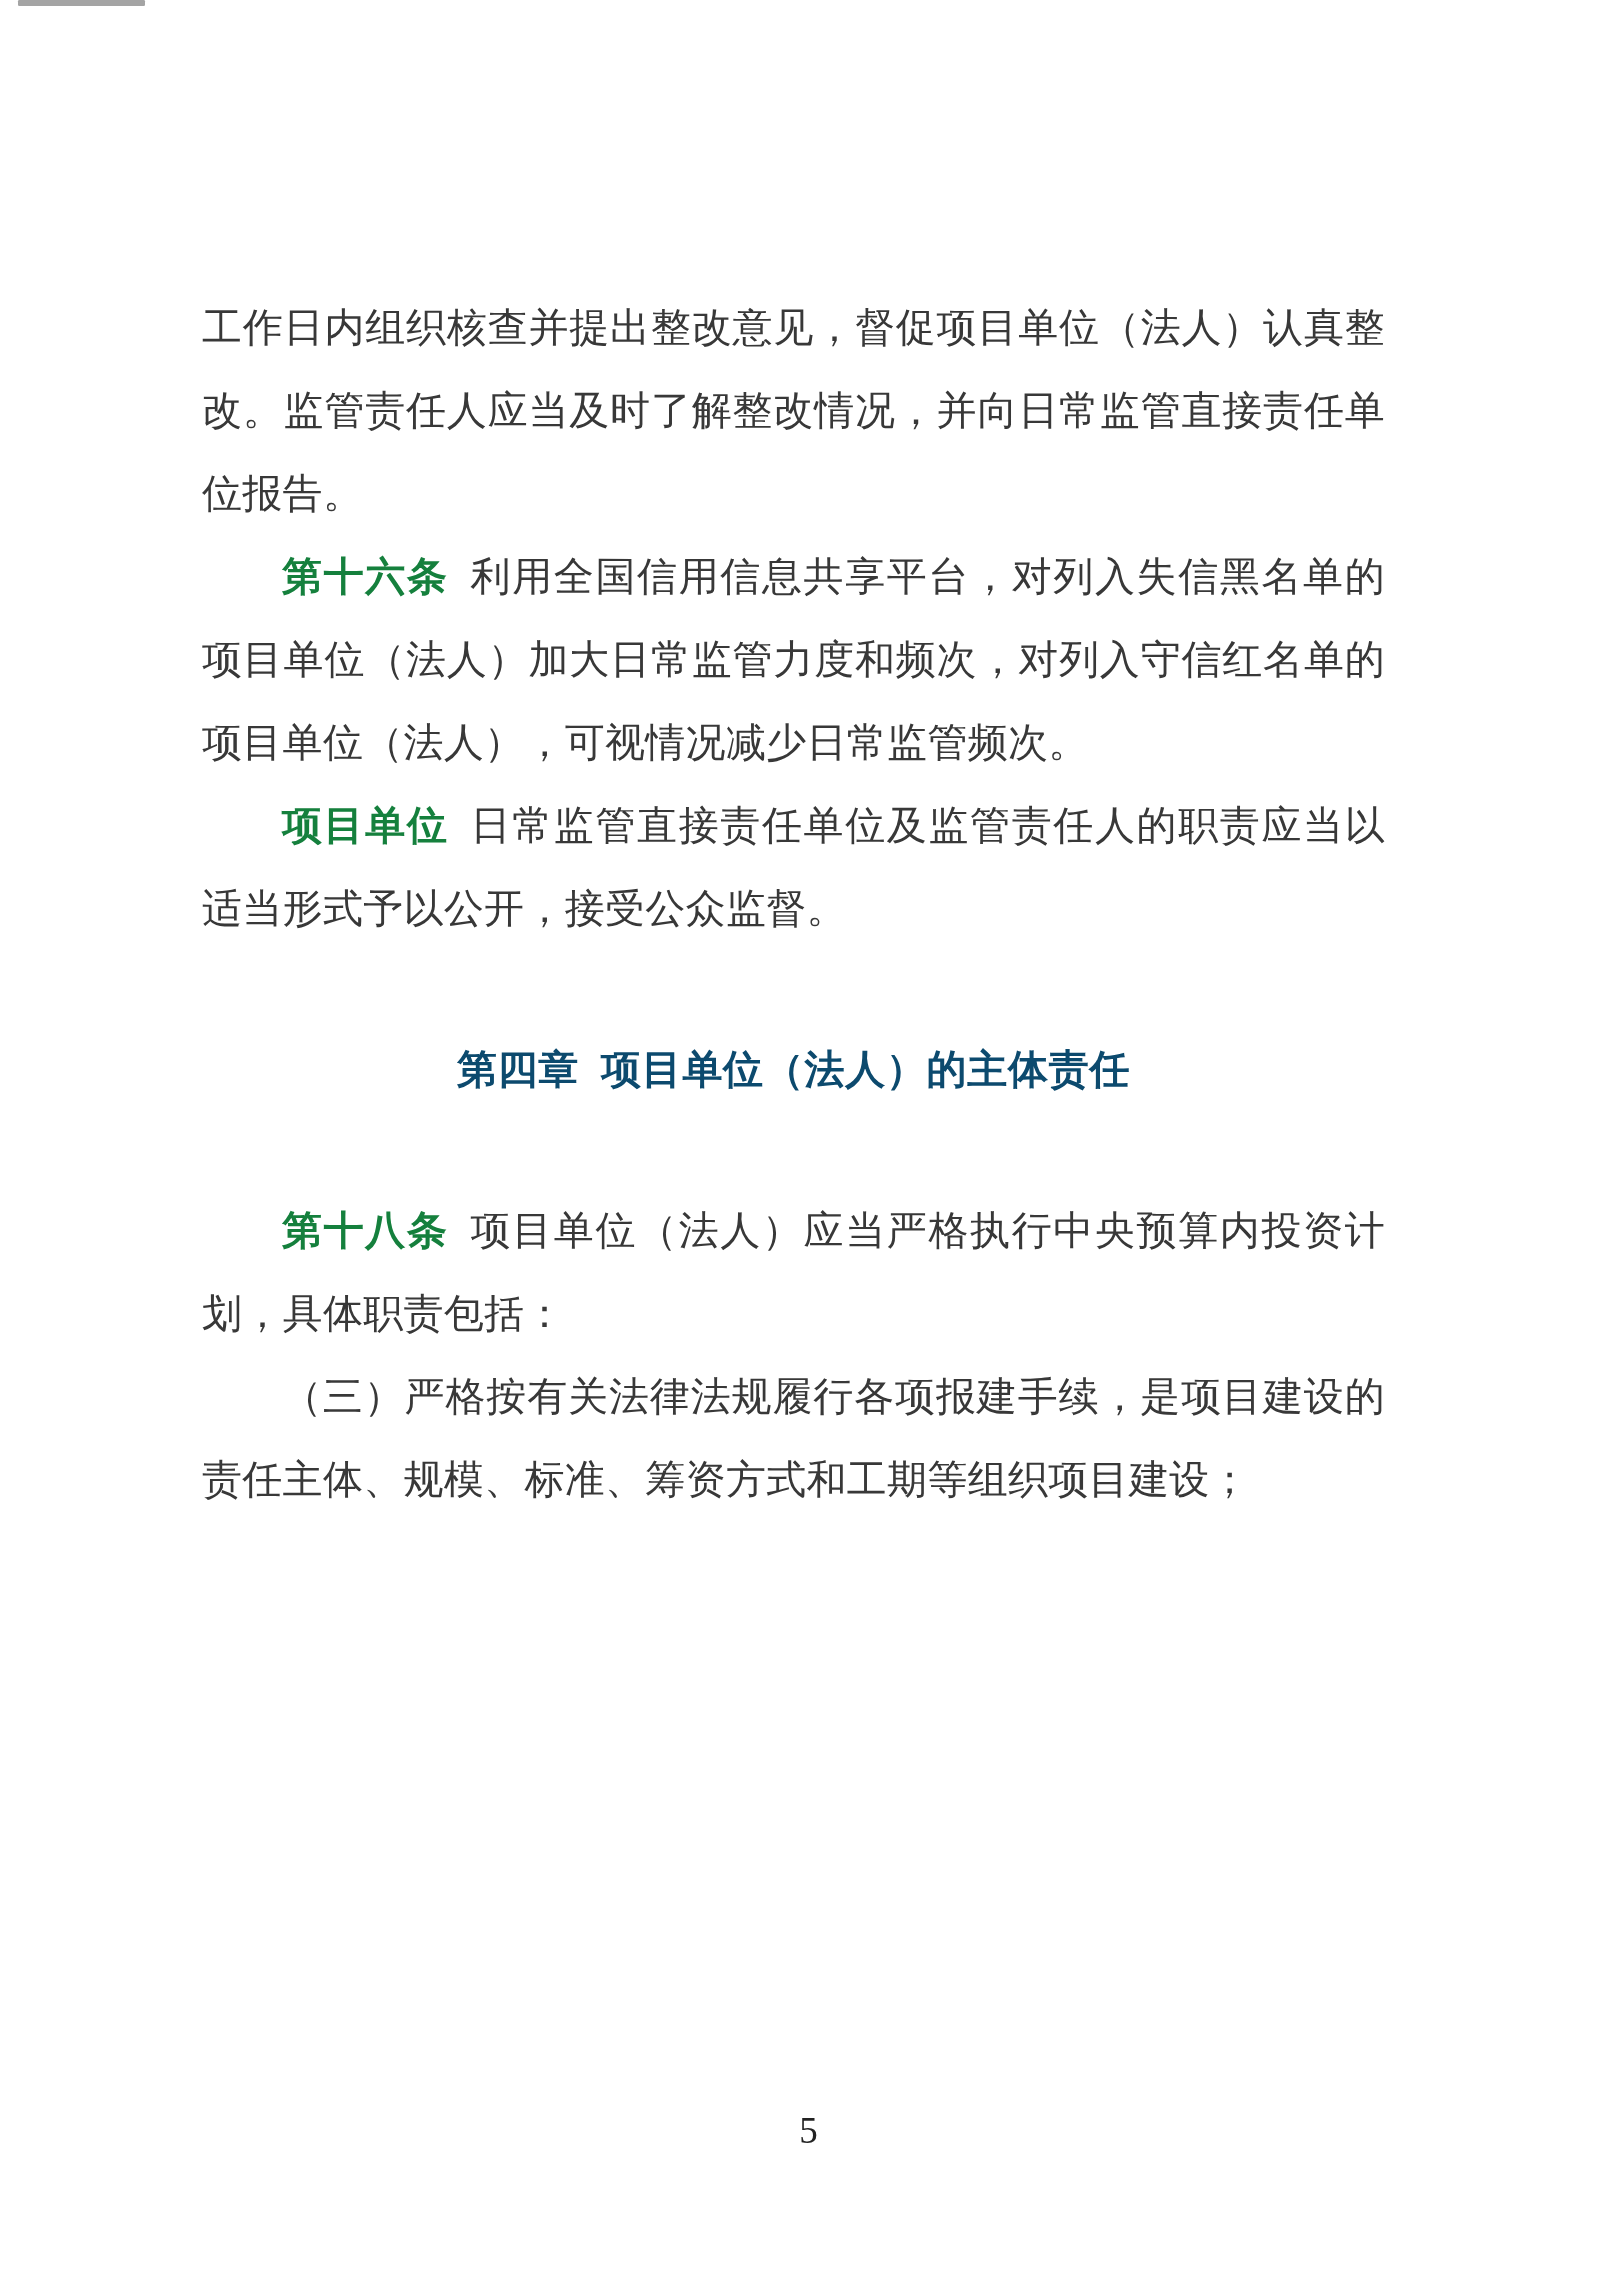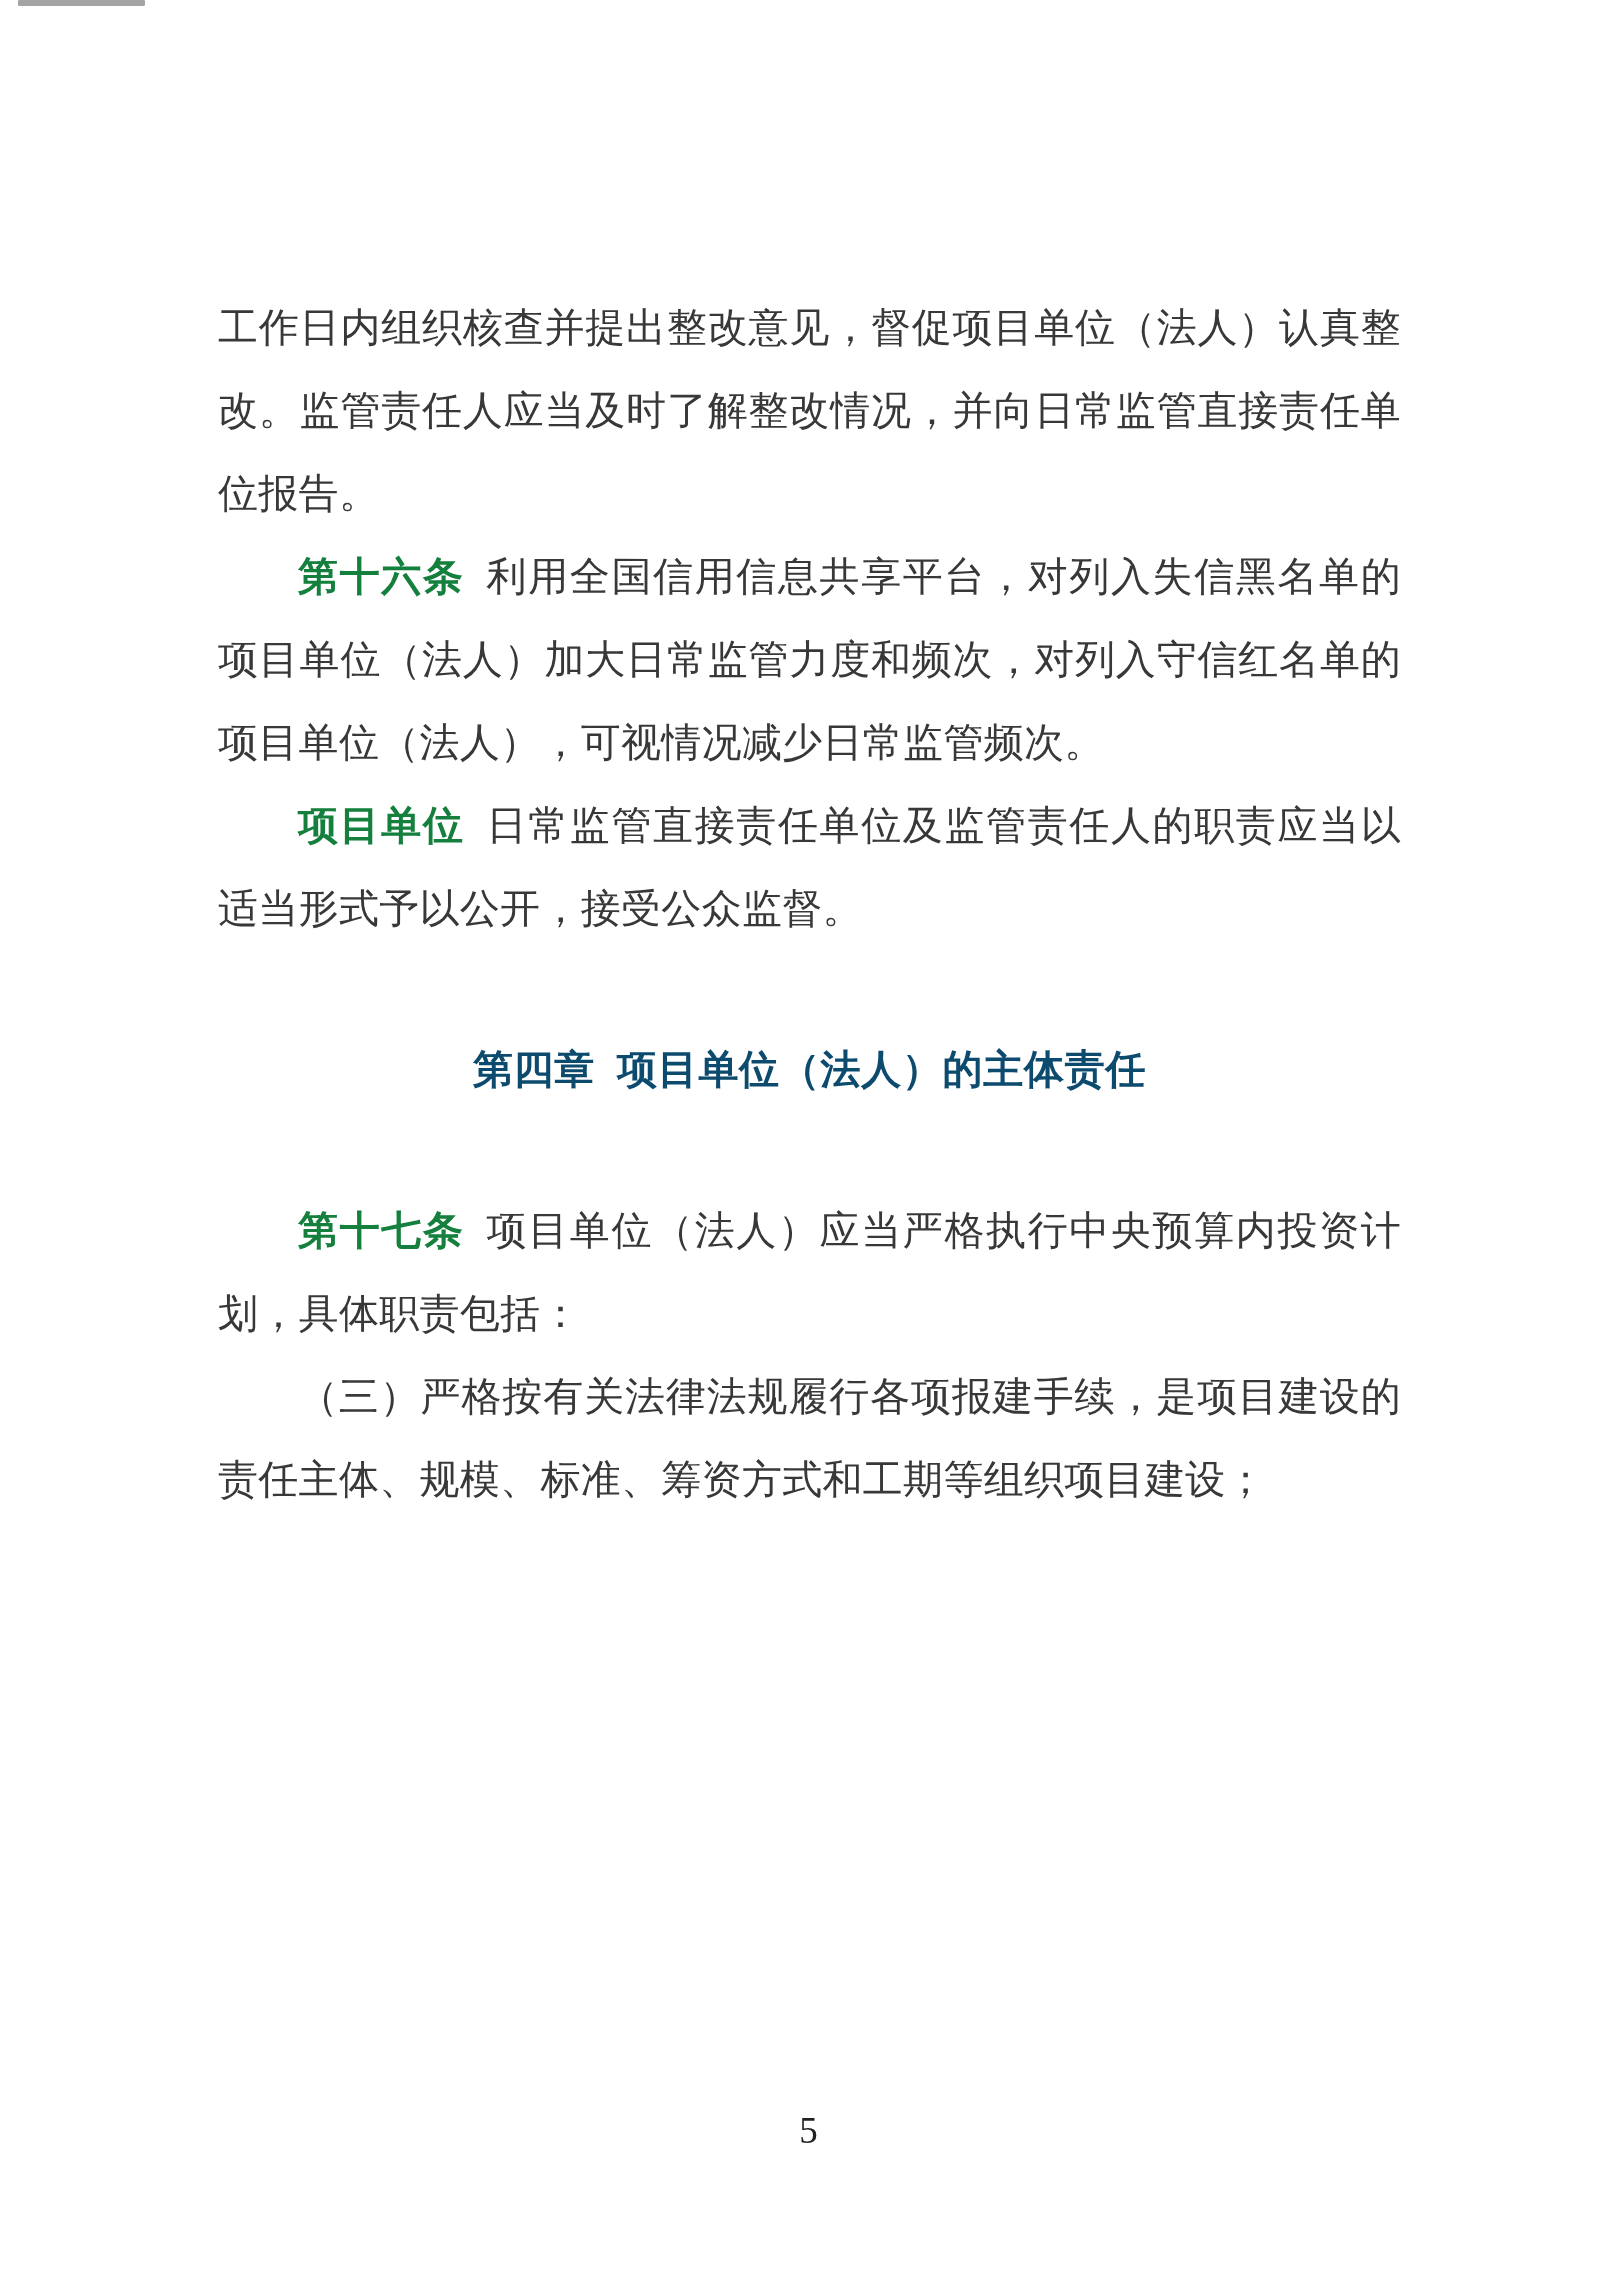--- a/index.html
+++ b/index.html
@@ -21,21 +21,21 @@
     left: 18.3px;
     top: 0;
     width: 127px;
     height: 5.9px;
     background: #4a4a4a;
     opacity: 0.5;
     border-radius: 1.3px;
   }
   .content {
     position: absolute;
-    left: 218px;
+    left: 202px;
     top: 286px;
     width: 1183px;
     font-size: 40px;
     line-height: 83px;
     text-align: justify;
     letter-spacing: 0.3px;
   }
   .para {
     margin: 0;
     padding: 0;
@@ -90,21 +90,21 @@
 
     <p class="para"><span class="term"></span><span>工作日内组织核查并提出整改意见，督促项目单位（法人）认真整改。监管责任人应当及时了解整改情况，并向日常监管直接责任单位报告。</span></p>
 
     <p class="para indent"><span class="term">第十六条</span><span>利用全国信用信息共享平台，对列入失信黑名单的项目单位（法人）加大日常监管力度和频次，对列入守信红名单的项目单位（法人），可视情况减少日常监管频次。</span></p>
 
     <p class="para indent"><span class="term">项目单位</span><span>日常监管直接责任单位及监管责任人的职责应当以适当形式予以公开，接受公众监督。</span></p>
 
     <h2 class="chapter"><span class="chapter-number">第四章</span><span class="chapter-title">项目单位（法人）的主体责任</span></h2>
 
 
-    <p class="para indent"><span class="term">第十七条</span><span>项目单位（法人）应当严格执行中央预算内投资计划，具体职责包括：</span></p>
+    <p class="para indent"><span class="term">第十八条</span><span>项目单位（法人）应当严格执行中央预算内投资计划，具体职责包括：</span></p>
 
 
 
     <p class="para indent"><span class="term"></span><span>（三）严格按有关法律法规履行各项报建手续，是项目建设的责任主体、规模、标准、筹资方式和工期等组织项目建设；</span></p>
 
   </div>
 
   <div class="page-number">5</div>
 
 </div>

